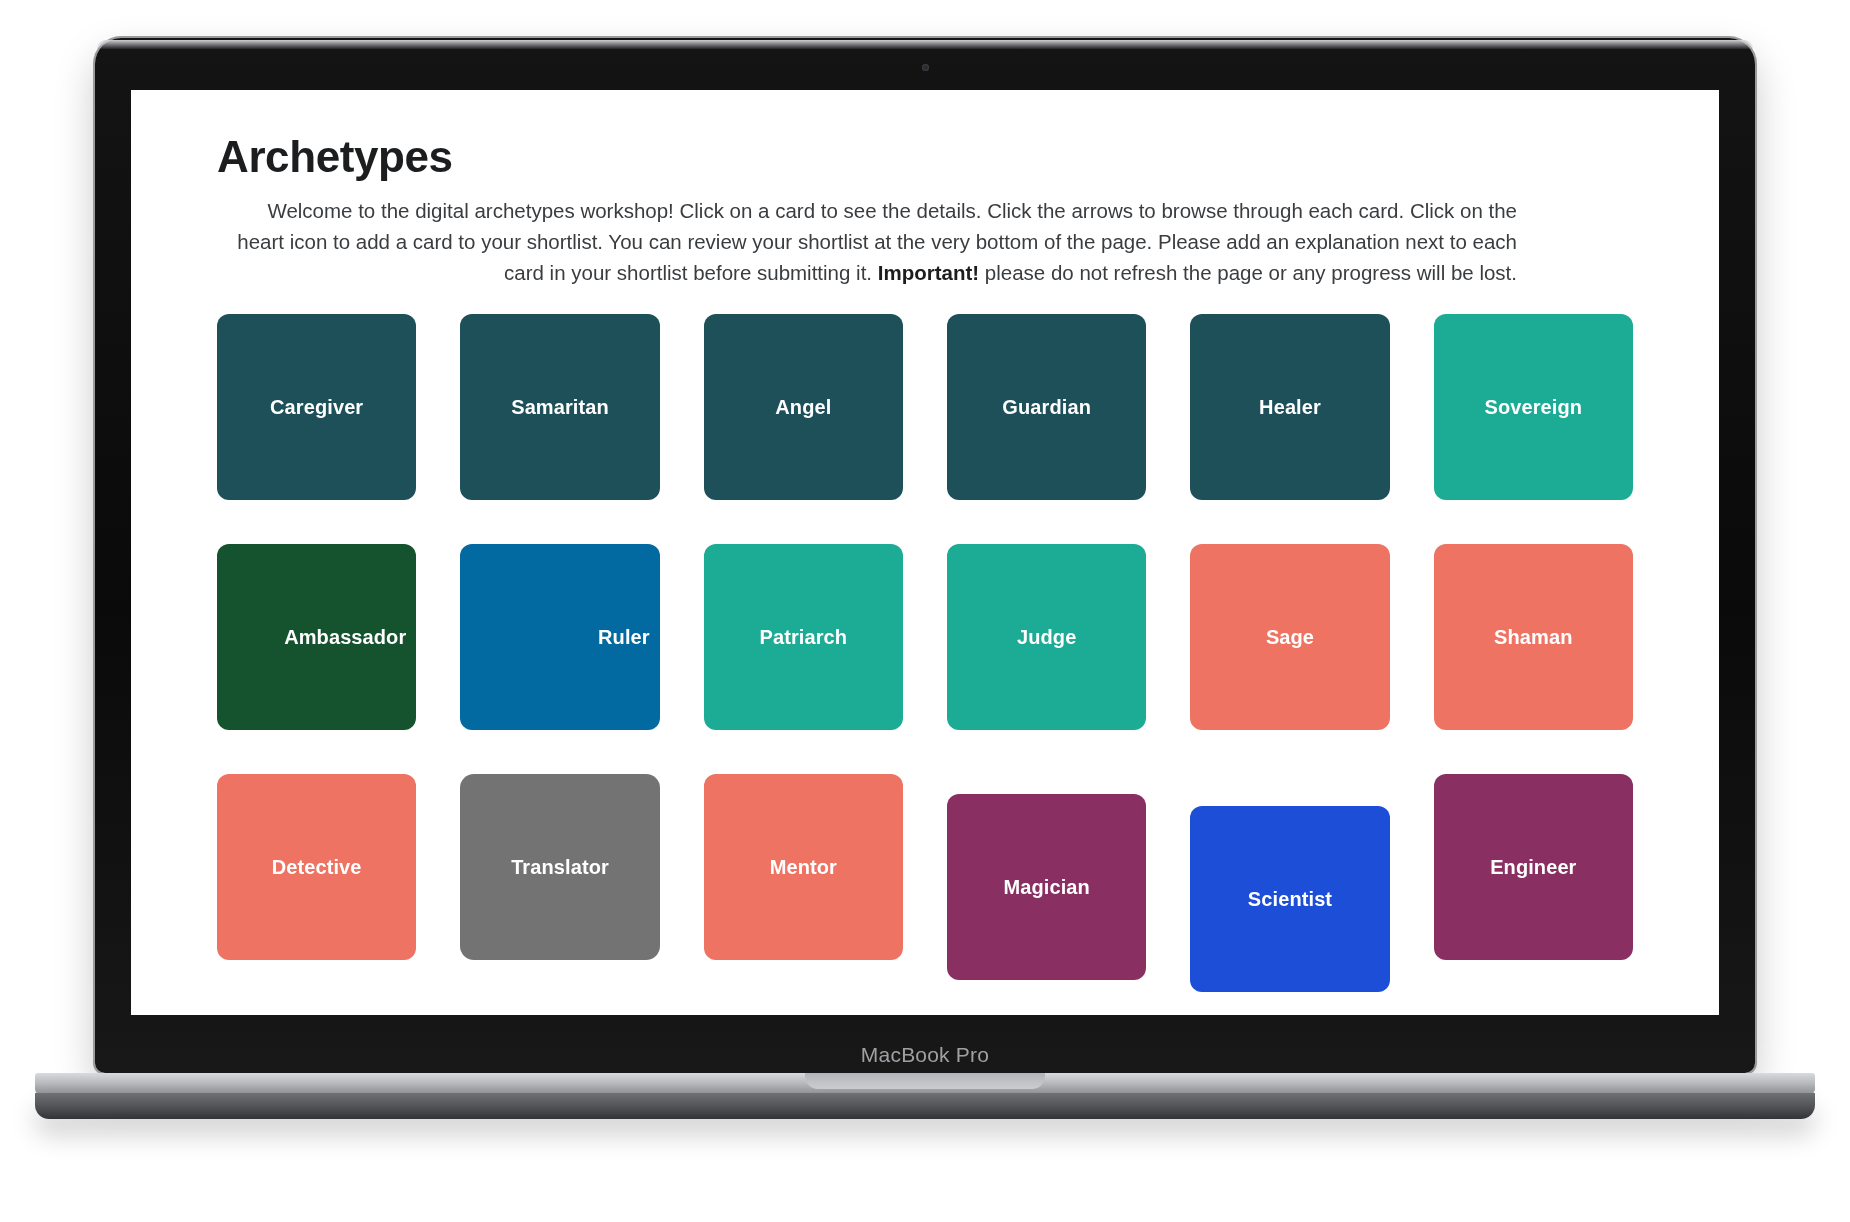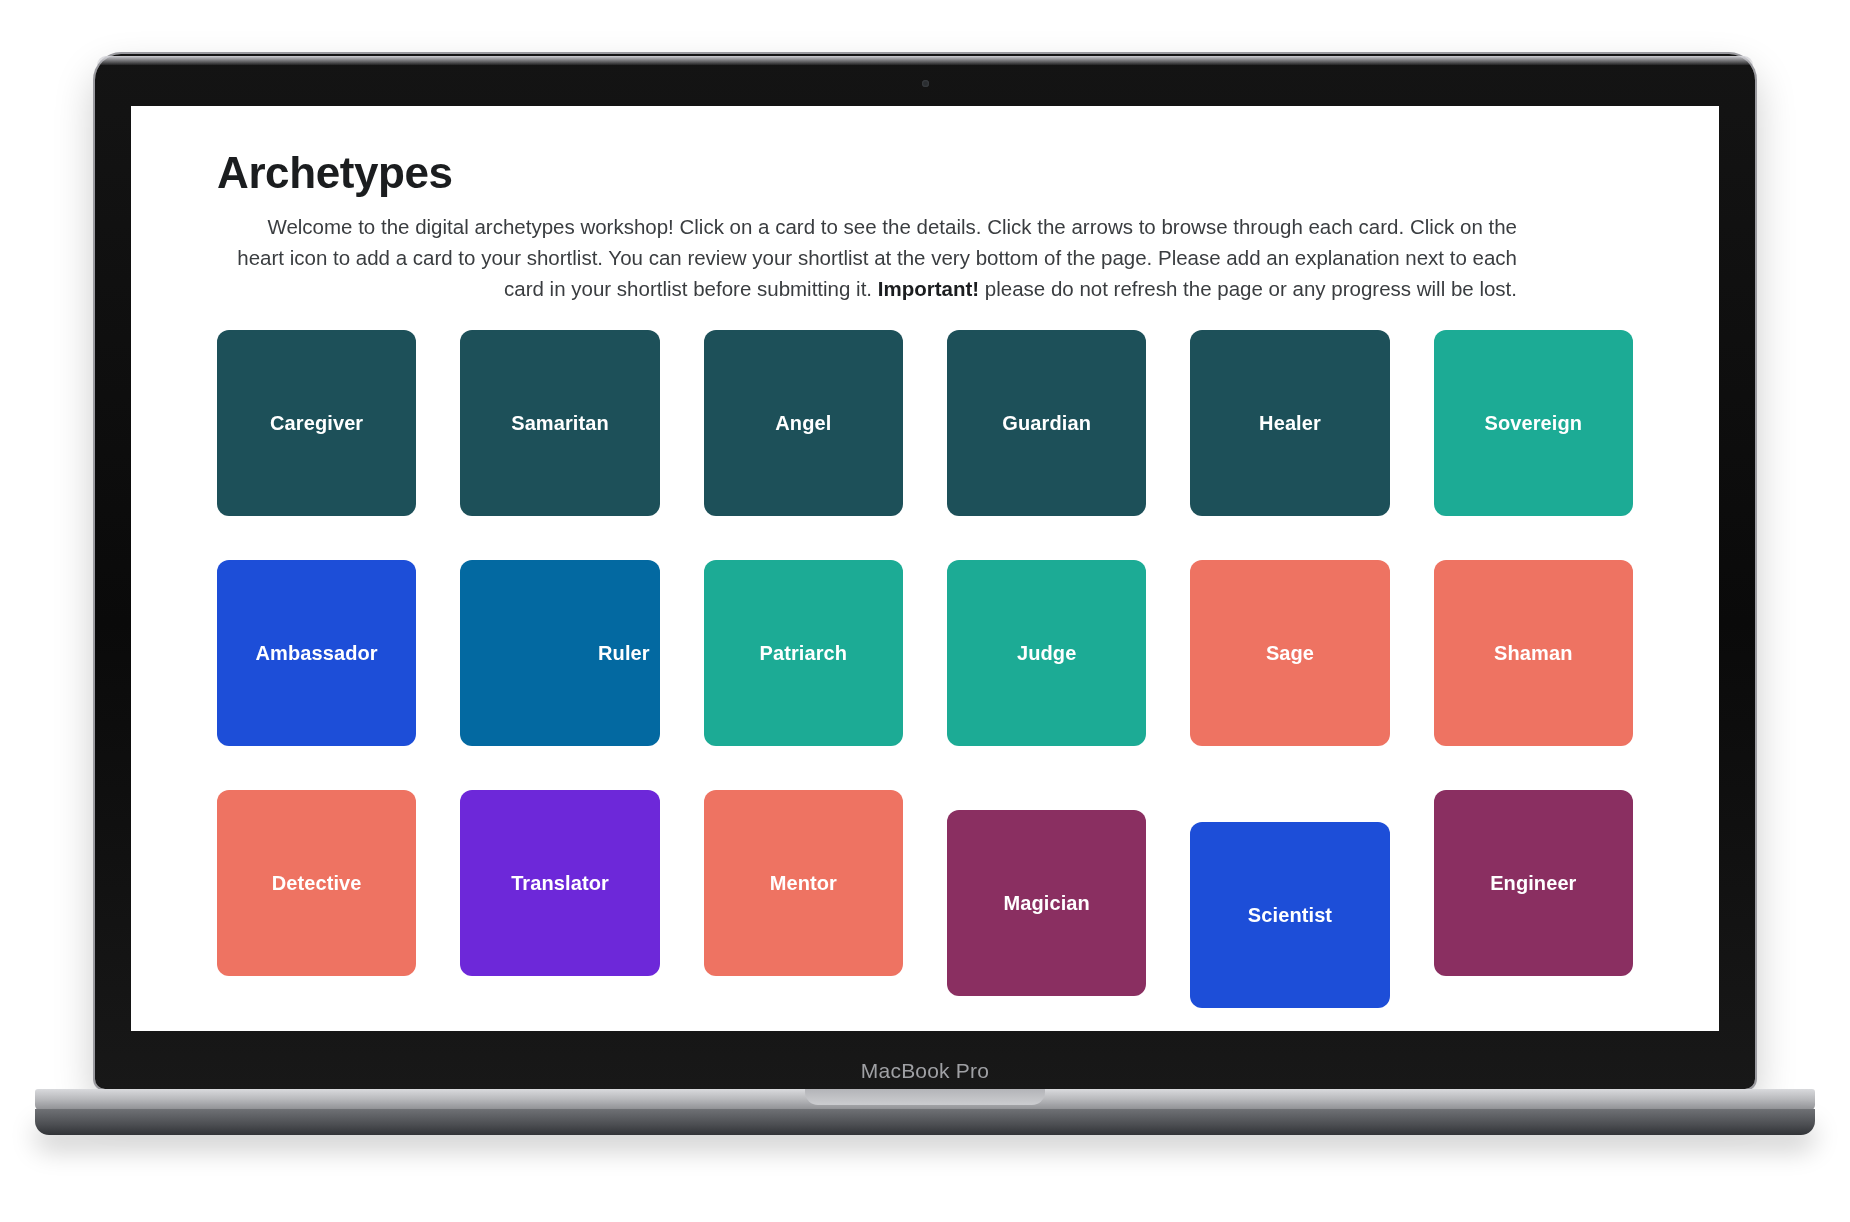--- a/index.html
+++ b/index.html
@@ -18,21 +18,21 @@
   #stage {
     position: relative;
     width: 1850px;
     height: 1222px;
     background: #ffffff;
   }
 
   #laptop {
     position: absolute;
     left: 95px;
-    top: 54px;
+    top: 38px;
     width: 1660px;
     height: 1035px;
   }
 
   
   #lid {
     position: absolute;
     left: 0;
     top: 0;
     width: 1660px;
@@ -206,42 +206,42 @@
             </div>
             <div class="card" style="background: rgb(29, 80, 89);">
               <span class="card-label">Guardian</span>
             </div>
             <div class="card" style="background: rgb(29, 80, 89);">
               <span class="card-label">Healer</span>
             </div>
             <div class="card" style="background: rgb(28, 171, 149);">
               <span class="card-label">Sovereign</span>
             </div>
-            <div class="card" style="background: #1d4ed8;">
+            <div class="card" style="background: #14532d; justify-content: flex-end;">
               <span class="card-label">Ambassador</span>
             </div>
             <div class="card" style="background: #0369a1; justify-content: flex-end;">
               <span class="card-label">Ruler</span>
             </div>
             <div class="card" style="background: rgb(28, 171, 149);">
               <span class="card-label">Patriarch</span>
             </div>
             <div class="card" style="background: rgb(28, 171, 149);">
               <span class="card-label">Judge</span>
             </div>
             <div class="card" style="background: rgb(238, 115, 98);">
               <span class="card-label">Sage</span>
             </div>
             <div class="card" style="background: rgb(238, 115, 98);">
               <span class="card-label">Shaman</span>
             </div>
             <div class="card" style="background: rgb(238, 115, 98);">
               <span class="card-label">Detective</span>
             </div>
-            <div class="card" style="background: #6d28d9;">
+            <div class="card" style="background: #737373; border-radius: 14px;">
               <span class="card-label">Translator</span>
             </div>
             <div class="card" style="background: rgb(238, 115, 98);">
               <span class="card-label">Mentor</span>
             </div>
             <div class="card" style="background: rgb(138, 47, 97); margin-top: 20px;">
               <span class="card-label">Magician</span>
             </div>
             <div class="card" style="background: #1d4ed8; margin-top: 32px;">
               <span class="card-label">Scientist</span>

